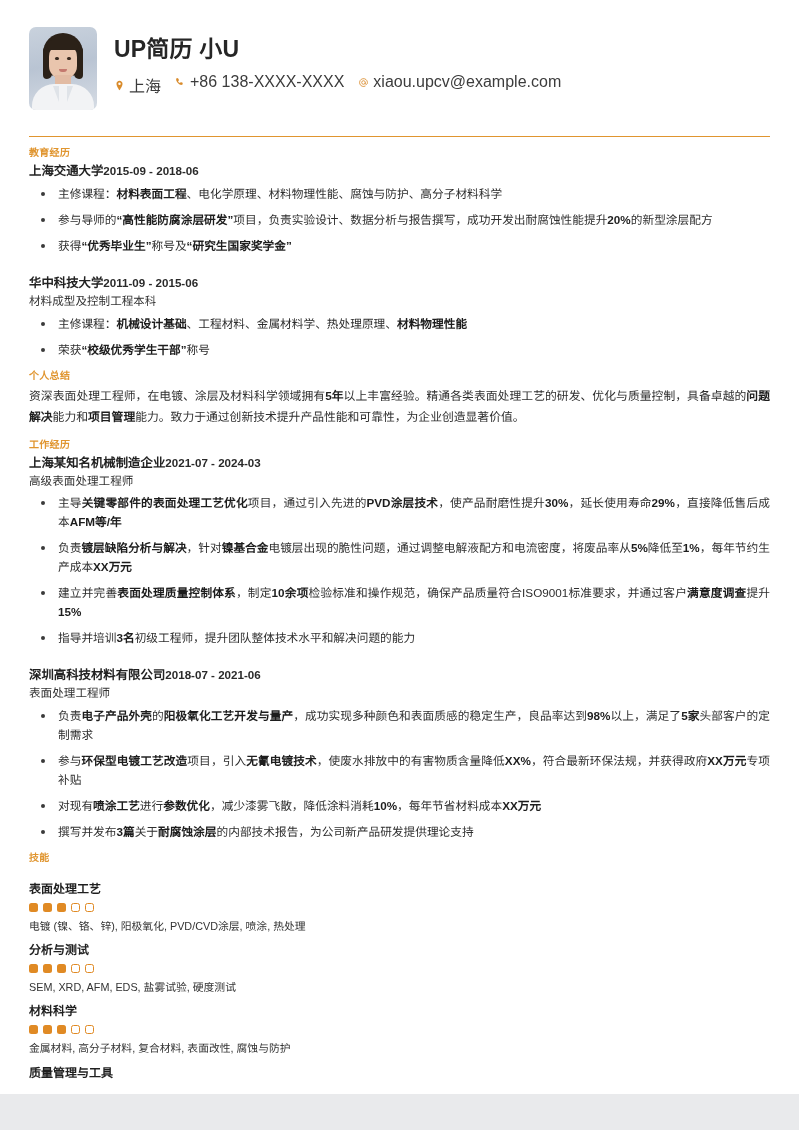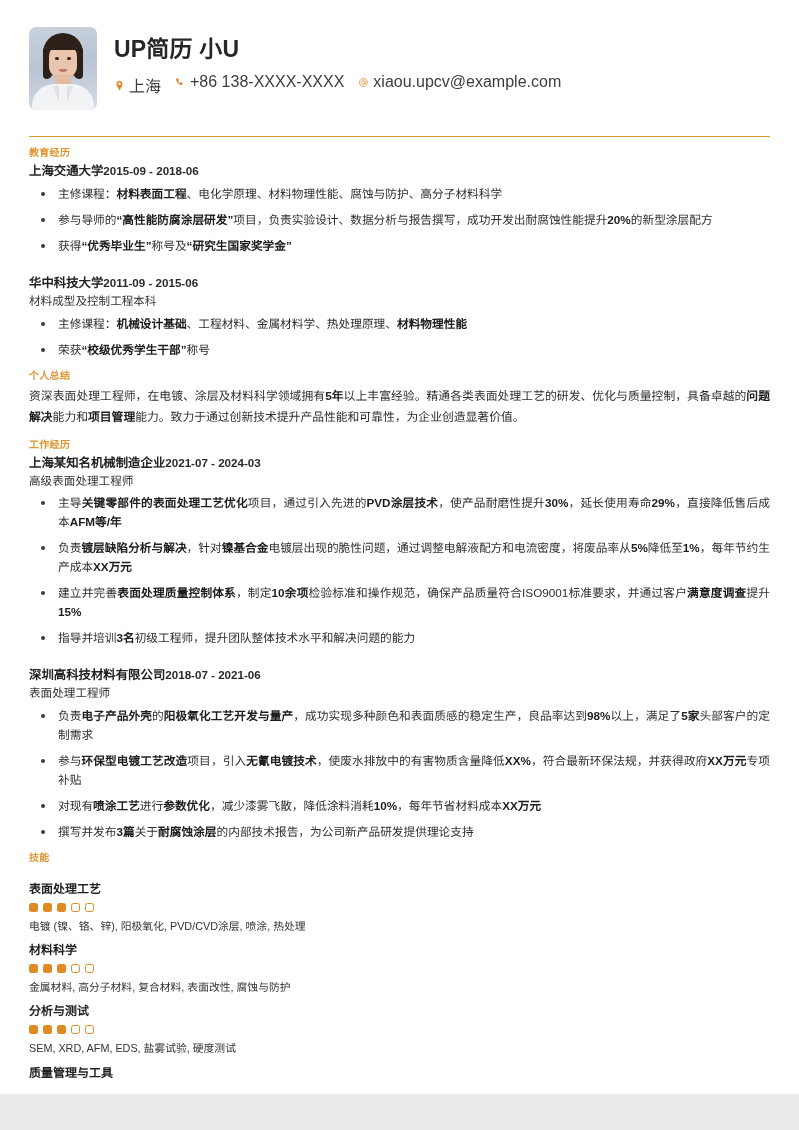--- a/index.html
+++ b/index.html
@@ -428,41 +428,41 @@
             <div class="dots">
               <span class="dot on"></span>
               <span class="dot on"></span>
               <span class="dot on"></span>
               <span class="dot off"></span>
               <span class="dot off"></span>
             </div>
             <div class="skill-items">电镀 (镍、铬、锌), 阳极氧化, PVD/CVD涂层, 喷涂, 热处理</div>
           </div>
           <div class="skill-block">
+            <div class="skill-name">分析与测试</div>
+            <div class="dots">
+              <span class="dot on"></span>
+              <span class="dot on"></span>
+              <span class="dot on"></span>
+              <span class="dot off"></span>
+              <span class="dot off"></span>
+            </div>
+            <div class="skill-items">SEM, XRD, AFM, EDS, 盐雾试验, 硬度测试</div>
+          </div>
+          <div class="skill-block">
             <div class="skill-name">材料科学</div>
             <div class="dots">
               <span class="dot on"></span>
               <span class="dot on"></span>
               <span class="dot on"></span>
               <span class="dot off"></span>
               <span class="dot off"></span>
             </div>
             <div class="skill-items">金属材料, 高分子材料, 复合材料, 表面改性, 腐蚀与防护</div>
           </div>
           <div class="skill-block">
-            <div class="skill-name">分析与测试</div>
-            <div class="dots">
-              <span class="dot on"></span>
-              <span class="dot on"></span>
-              <span class="dot on"></span>
-              <span class="dot off"></span>
-              <span class="dot off"></span>
-            </div>
-            <div class="skill-items">SEM, XRD, AFM, EDS, 盐雾试验, 硬度测试</div>
-          </div>
-          <div class="skill-block">
             <div class="skill-name">质量管理与工具</div>
           </div>
         </div>
     </div>
 
   </div>
 </div>
 
 </body></html>

